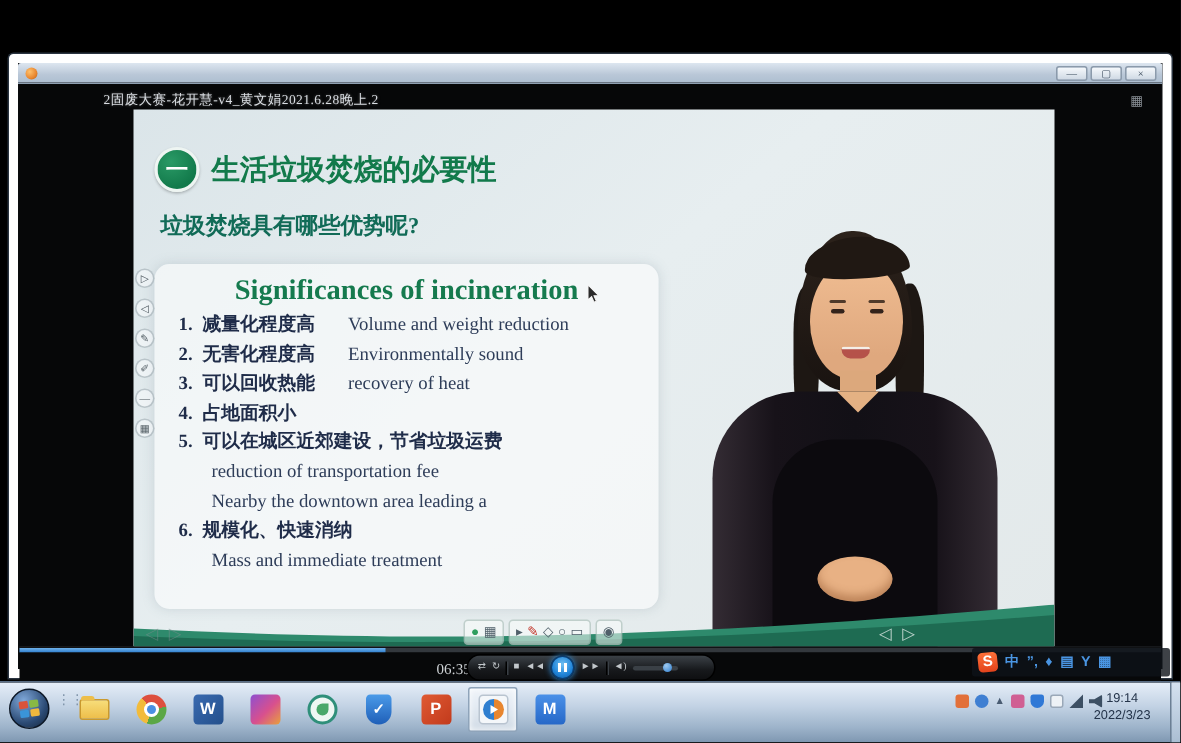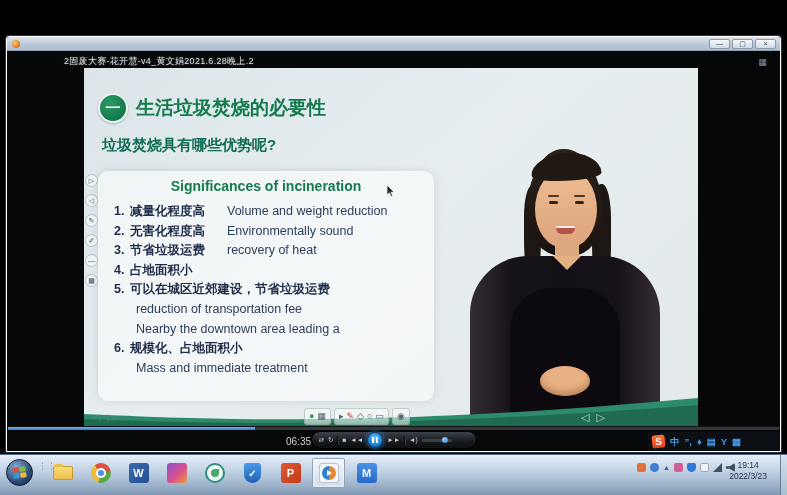--- a/index.html
+++ b/index.html
@@ -2,22 +2,22 @@
 <html><head>
 <meta charset="utf-8">
 <style>
   html,body{margin:0;padding:0;background:#111;}
   *{box-sizing:border-box;}
   .screen{position:relative;width:787px;height:495px;background:#000;overflow:hidden;
           font-family:"Liberation Sans",sans-serif;}
 
   
   .win{position:absolute;left:6px;top:36px;width:775px;height:416px;
-       background:#0a0c0e;border:1px solid #ffffff;border-radius:3px 3px 0 0;
-       box-shadow:0 0 0 1px #2a3440;}
+       background:#0a0c0e;border:6px solid #ffffff;border-radius:3px 3px 0 0;
+       box-shadow:0 0 0 1px #2a3440;font-family:Liberation Serif, serif;}
   .titlebar{position:absolute;left:0;top:0;right:0;height:14px;
        background:linear-gradient(#dde6f0,#b9c7d7 60%,#aebfd1);
        border-radius:2px 2px 0 0;border-bottom:1px solid #8fa0b2;}
   .win-icon{position:absolute;left:5px;top:3px;width:8px;height:8px;border-radius:50%;
        background:radial-gradient(circle at 35% 35%,#ffc06a,#e8862f 60%,#b05a10);}
   .winbtns{position:absolute;right:4px;top:2px;display:flex;gap:2px;}
   .winbtn{width:21px;height:10px;border:1px solid #8b9aab;border-radius:2px;
        background:linear-gradient(#f6f9fc,#cfd9e4);color:#3a4a5c;font-size:7px;
        line-height:8px;text-align:center;}
   .content{position:absolute;left:1px;right:1px;top:14px;bottom:2px;background:#060708;}
@@ -32,21 +32,21 @@
   .badge{position:absolute;left:14px;top:25px;width:30px;height:30px;border-radius:50%;
        background:radial-gradient(circle at 35% 30%,#2a9a66,#127a4b 70%);
        border:2px solid #eef5f2;color:#fff;font-weight:bold;font-size:15px;
        display:flex;align-items:center;justify-content:center;box-shadow:0 1px 2px rgba(0,0,0,.25);}
   .heading{position:absolute;left:52px;top:27px;font-size:19px;font-weight:bold;color:#127a4b;}
   .question{position:absolute;left:18px;top:68px;font-size:15px;font-weight:bold;color:#116b57;}
 
   .panel{position:absolute;left:14px;top:103px;width:336px;height:230px;border-radius:10px;
        background:rgba(255,255,255,.55);box-shadow:0 0 8px rgba(120,140,150,.25);}
   .panel-title{position:absolute;left:0;right:0;top:7px;text-align:center;
-       font-size:14px;font-weight:bold;color:#157a4e;}
+       font-size:19px;font-weight:bold;color:#157a4e;}
   .cursor{position:absolute;left:288px;top:14px;}
   .rows{position:absolute;left:16px;right:6px;top:31px;line-height:19.6px;
        font-size:12.5px;color:#1f2c49;}
   .row{display:flex;white-space:nowrap;}
   .num{width:16px;font-weight:bold;flex:0 0 auto;}
   .zh{font-weight:bold;flex:0 0 auto;}
   .en{color:#2e3d59;margin-left:22px;}
   .cont{margin-left:22px;color:#2e3d59;}
 
   
@@ -217,36 +217,36 @@
                 <span class="zh">减量化程度高</span>
                 <span class="en">Volume and weight reduction</span>
               </div>
             <div class="row">
                 <span class="num">2.</span>
                 <span class="zh">无害化程度高</span>
                 <span class="en">Environmentally sound</span>
               </div>
             <div class="row">
                 <span class="num">3.</span>
-                <span class="zh">节省垃圾运费</span>
+                <span class="zh">可以回收热能</span>
                 <span class="en">recovery of heat</span>
               </div>
             <div class="row">
                 <span class="num">4.</span>
                 <span class="zh">占地面积小</span>
               </div>
             <div class="row">
                 <span class="num">5.</span>
                 <span class="zh">可以在城区近郊建设，节省垃圾运费</span>
               </div>
             <div class="cont">reduction of transportation fee</div>
             <div class="cont">Nearby the downtown area leading a</div>
             <div class="row">
                 <span class="num">6.</span>
-                <span class="zh">规模化、占地面积小</span>
+                <span class="zh">规模化、快速消纳</span>
               </div>
             <div class="cont">Mass and immediate treatment</div>
           </div>
         </div>
 
         <div class="tools">
           <div class="tool">▷</div>
           <div class="tool">◁</div>
           <div class="tool">✎</div>
           <div class="tool">✐</div>

